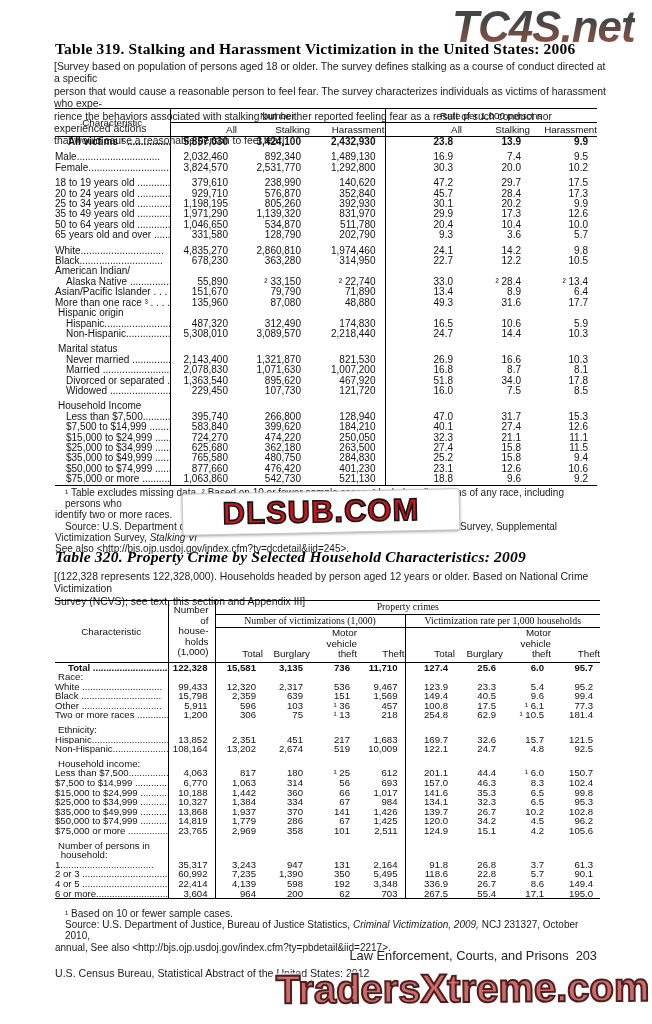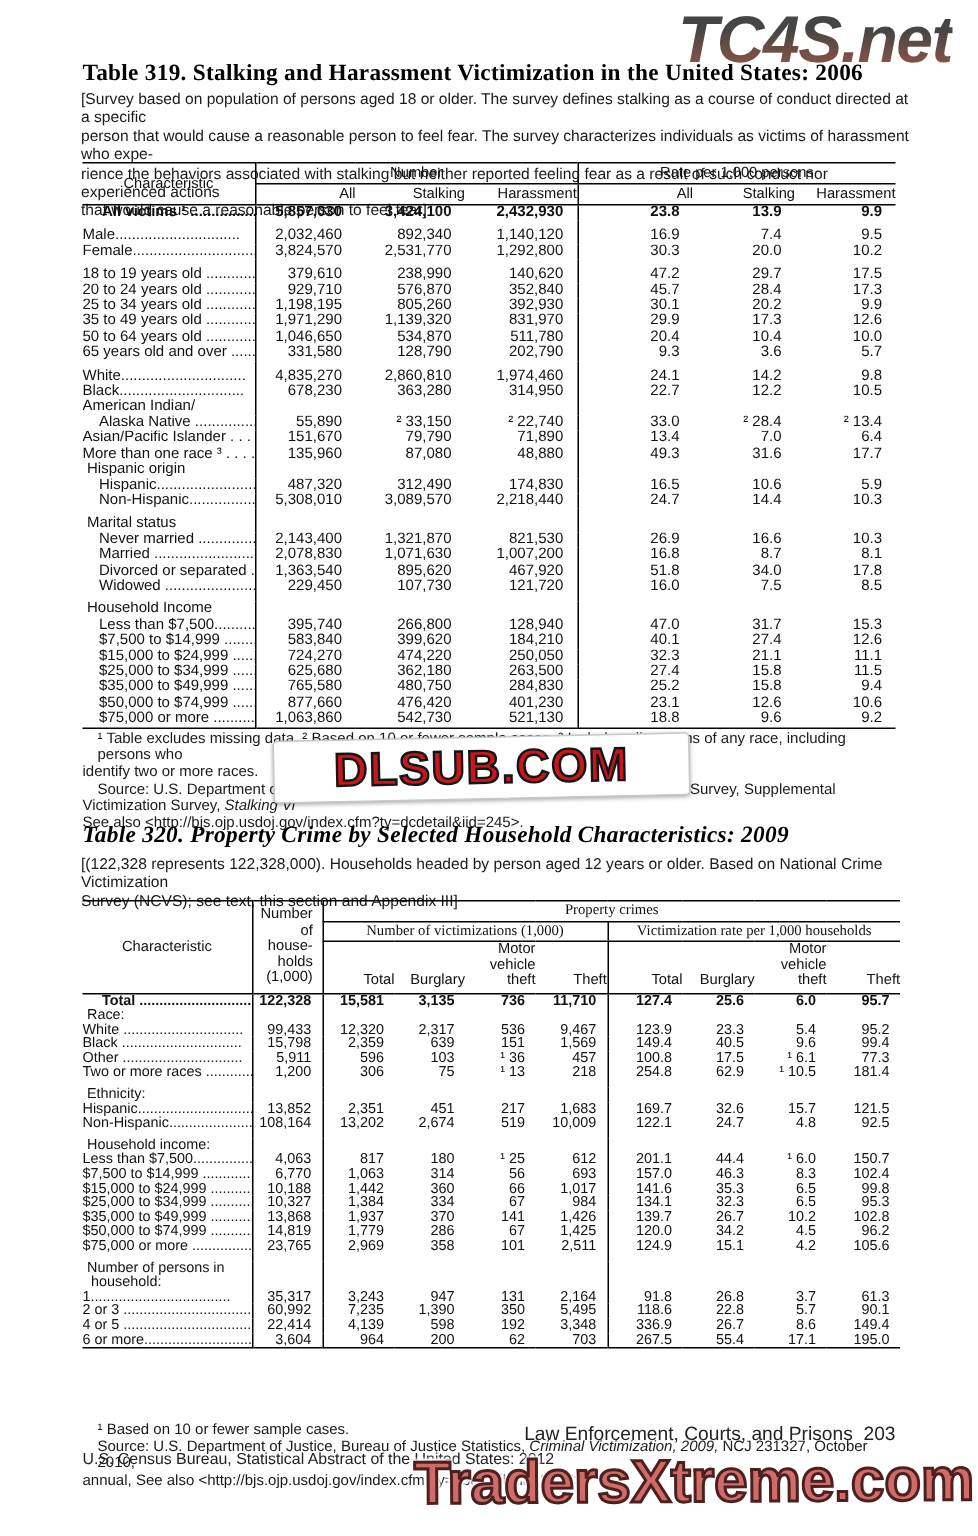--- a/index.html
+++ b/index.html
@@ -50,21 +50,21 @@
   tr.g .lbl{padding-left:3px;}
   tr.sub .lbl{padding-left:11px;}
   tr.b td{font-weight:bold;}
   tr.b .lbl{padding-left:13px;}
   tr.s td{height:5px;line-height:5px;}
   .t319 td:nth-child(2),.t319 td:nth-child(5){border-left:1px solid #000;}
   .t320 td:nth-child(2),.t320 td:nth-child(3),.t320 td:nth-child(7){border-left:1px solid #000;}
   
   .fn{position:absolute;left:55px;width:545px;font-size:10px;line-height:11.2px;color:#1a1a1a;}
   .fn-319{top:487px;}
-  .fn-320{top:948px;}
+  .fn-320{top:908px;}
   .fn .ind{padding-left:10px;}
   .srcline{position:relative;height:11.2px;}
   .src-right{position:absolute;left:405px;top:0;text-align:center;}
   .it{font-style:italic;}
   
   .footer-right{
     position:absolute;top:948px;left:0;width:597px;text-align:right;
     font-size:12.8px;color:#222;white-space:pre;
   }
   .footer-left{
@@ -156,21 +156,21 @@
           <td class="num"></td>
           <td class="num"></td>
           <td class="num"></td>
           <td class="num"></td>
           <td class="num"></td>
         </tr>
         <tr>
           <td class="lbl">Male..............................</td>
           <td class="num">2,032,460</td>
           <td class="num">892,340</td>
-          <td class="num">1,140,120</td>
+          <td class="num">1,489,130</td>
           <td class="num">16.9</td>
           <td class="num">7.4</td>
           <td class="num">9.5</td>
         </tr>
         <tr>
           <td class="lbl">Female..............................</td>
           <td class="num">3,824,570</td>
           <td class="num">2,531,770</td>
           <td class="num">1,292,800</td>
           <td class="num">30.3</td>
@@ -284,21 +284,21 @@
           <td class="num">33.0</td>
           <td class="num">² 28.4</td>
           <td class="num">² 13.4</td>
         </tr>
         <tr>
           <td class="lbl">Asian/Pacific Islander . . . .................</td>
           <td class="num">151,670</td>
           <td class="num">79,790</td>
           <td class="num">71,890</td>
           <td class="num">13.4</td>
-          <td class="num">7.0</td>
+          <td class="num">8.9</td>
           <td class="num">6.4</td>
         </tr>
         <tr>
           <td class="lbl">More than one race ³ . . . .................</td>
           <td class="num">135,960</td>
           <td class="num">87,080</td>
           <td class="num">48,880</td>
           <td class="num">49.3</td>
           <td class="num">31.6</td>
           <td class="num">17.7</td>

